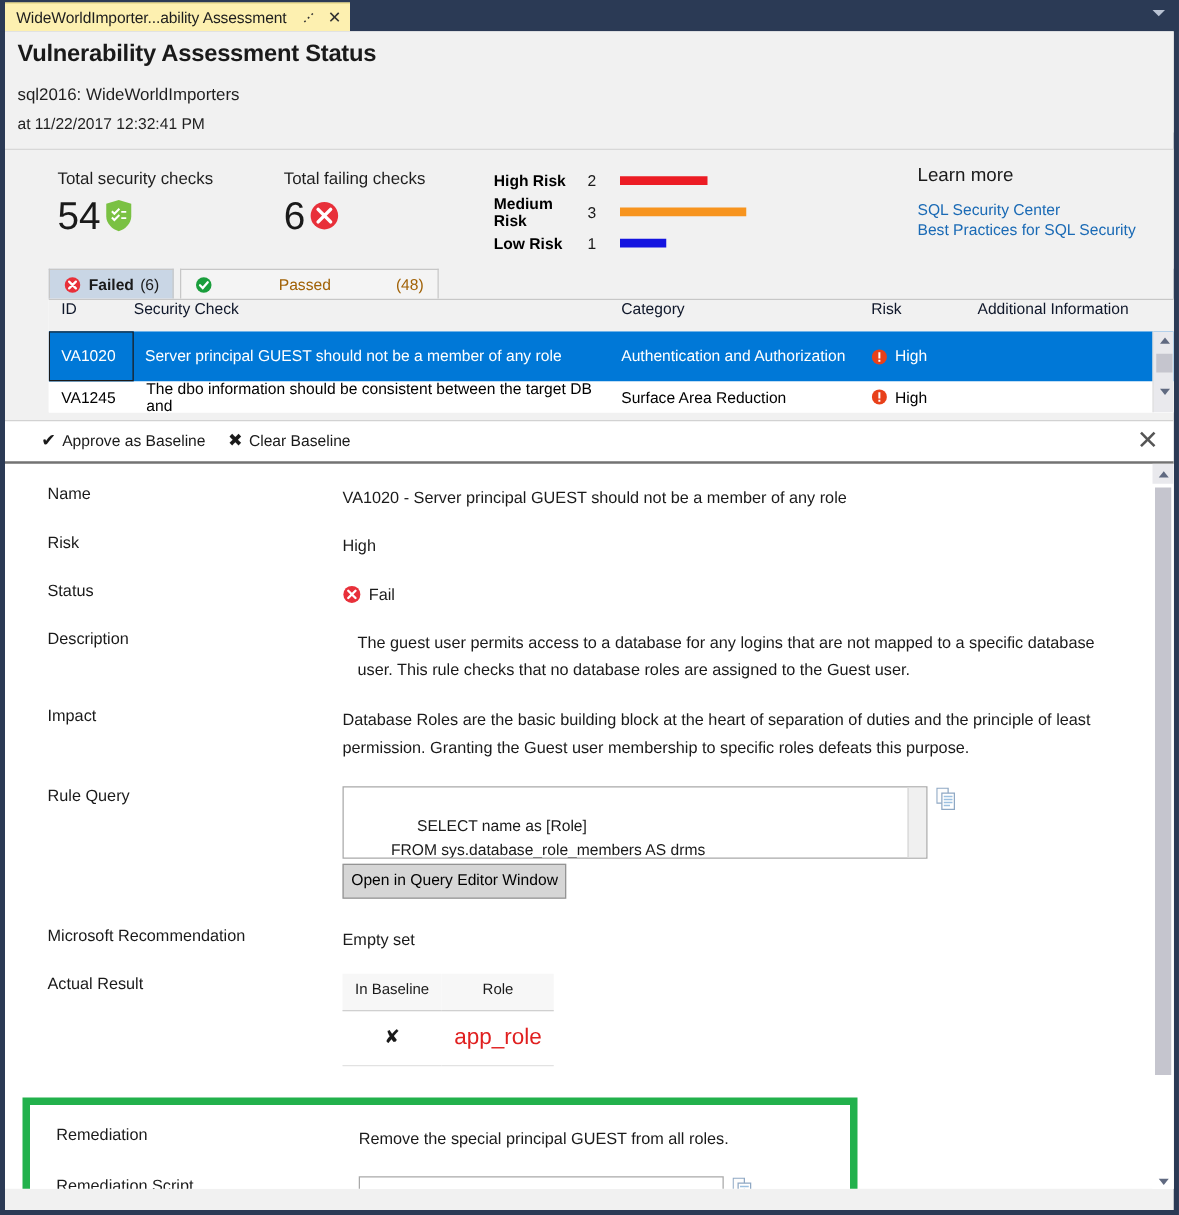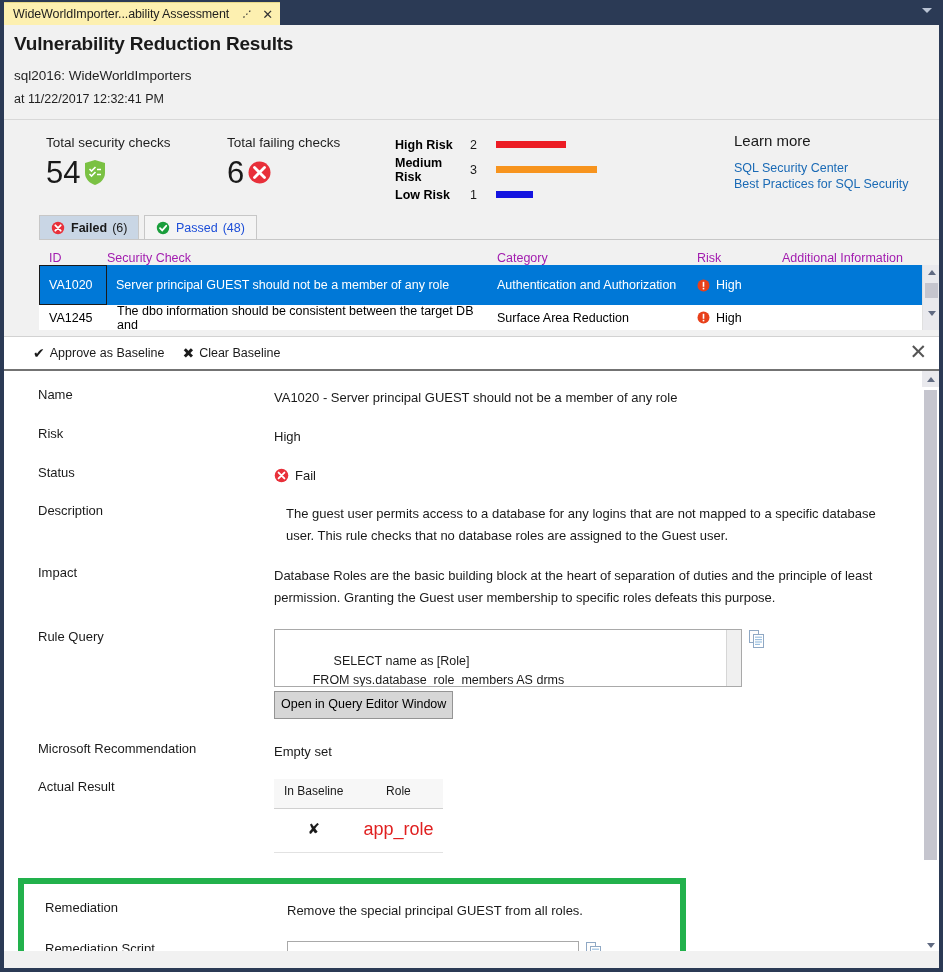--- a/index.html
+++ b/index.html
@@ -118,37 +118,37 @@
   }
   .rtab {
     position: absolute; top: 0; height: 24px;
     display: flex; align-items: center;
     padding: 0 11px;
     font-size: 12.5px;
     border: 1px solid #c7c7c7;
     border-bottom: none;
   }
   .rtab.active { background: #c9d6e5; font-weight: bold; color: #1a1a1a; left: 0; }
-  .rtab.inactive { background: #f4f4f4; color: #1d4ed8; left: 105px; }
+  .rtab.inactive { background: #f4f4f4; color: #a16207; left: 105px; gap: 47px; }
   .rtab .ic { width: 14px; height: 14px; margin-right: 6px; }
   .rtab .ic svg { display: block; }
   .rtab .cnt { margin-left: 5px; font-weight: normal; }
 
   
   .grid {
     position: relative;
     margin-left: 35px;
     width: 900px;
     background: #fff;
     border-top: 1px solid #c7c7c7;
   }
   .grid-head {
-    display: flex; height: 25px; align-items: flex-end;
+    display: flex; height: 25px; align-items: flex-start;
     background: #f1f1f1;
-    font-size: 12.5px; color: #a21caf;
+    font-size: 12.5px; color: #0f172a;
   }
   .c-id    { width: 68px; padding-left: 10px; flex: none; }
   .c-check { width: 390px; flex: none; }
   .c-cat   { width: 200px; flex: none; }
   .c-risk  { width: 85px; flex: none; }
   .c-addl  { width: 150px; flex: none; }
 
   .grid-body { position: relative; height: 65px; overflow: hidden; background: #fff; }
   .grid-row { display: flex; align-items: center; height: 40px; font-size: 12.5px; }
   .grid-row.selected { background: #0078d7; color: #fff; }
@@ -312,21 +312,21 @@
       <span class="tabtitle">WideWorldImporter...ability Assessment</span>
       <span class="pin-icon">⋮</span>
       <span class="close-icon">✕</span>
     </div>
     <div class="tabstrip-chevron"></div>
   </div>
 
   <div class="page">
 
     <div class="header">
-      <div class="page-title">Vulnerability Reduction Results</div>
+      <div class="page-title">Vulnerability Assessment Status</div>
       <div class="subtitle">sql2016:  WideWorldImporters</div>
       <div class="timestamp">at 11/22/2017 12:32:41 PM</div>
     </div>
     <div class="hr"></div>
 
     <div class="summary">
 
       <div class="stat" style="left:42px;">
         <div class="lbl">Total security checks</div>
         <div class="row">

